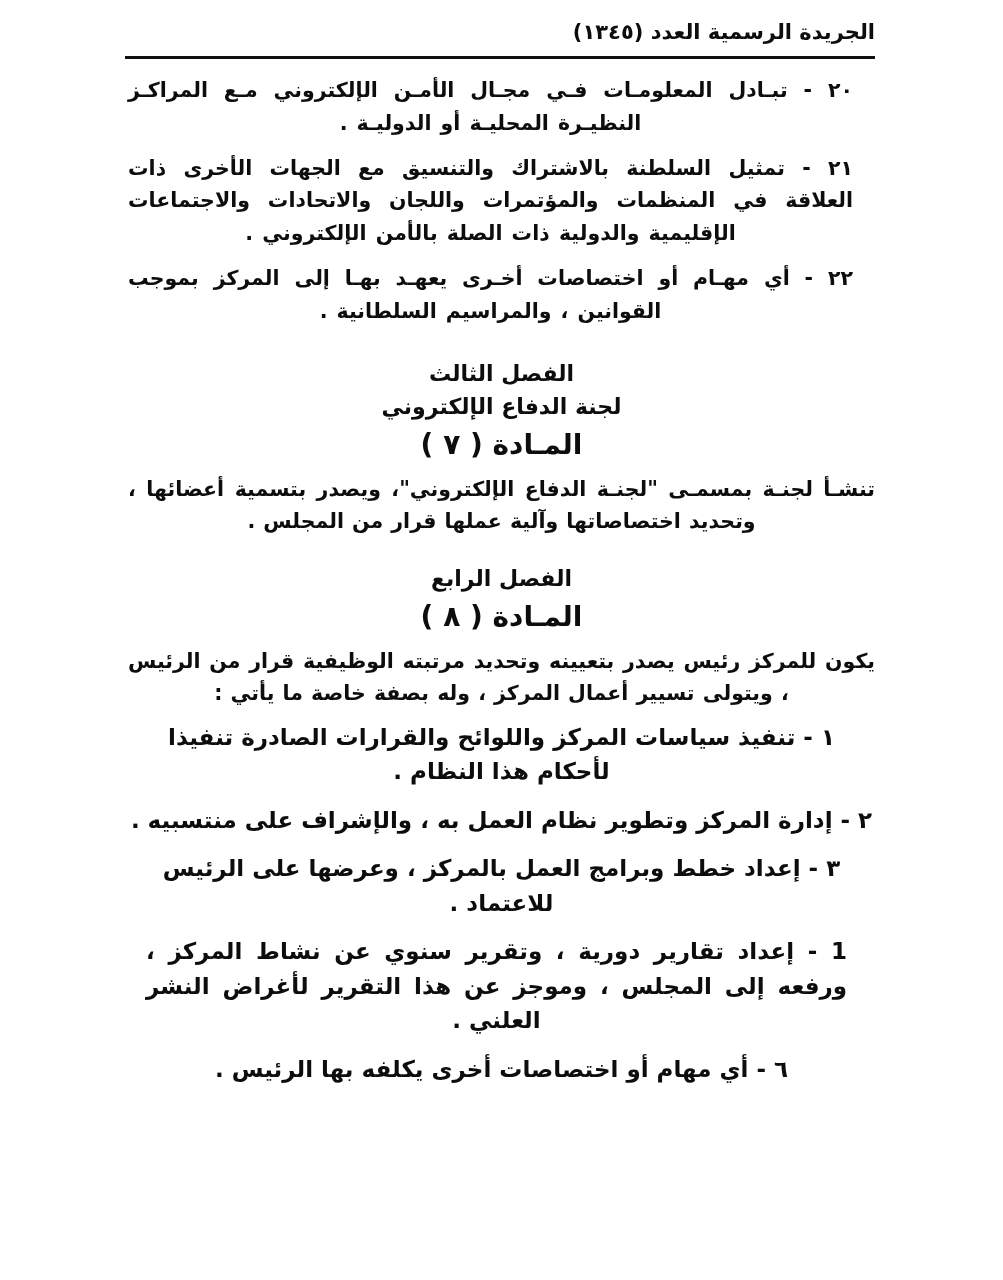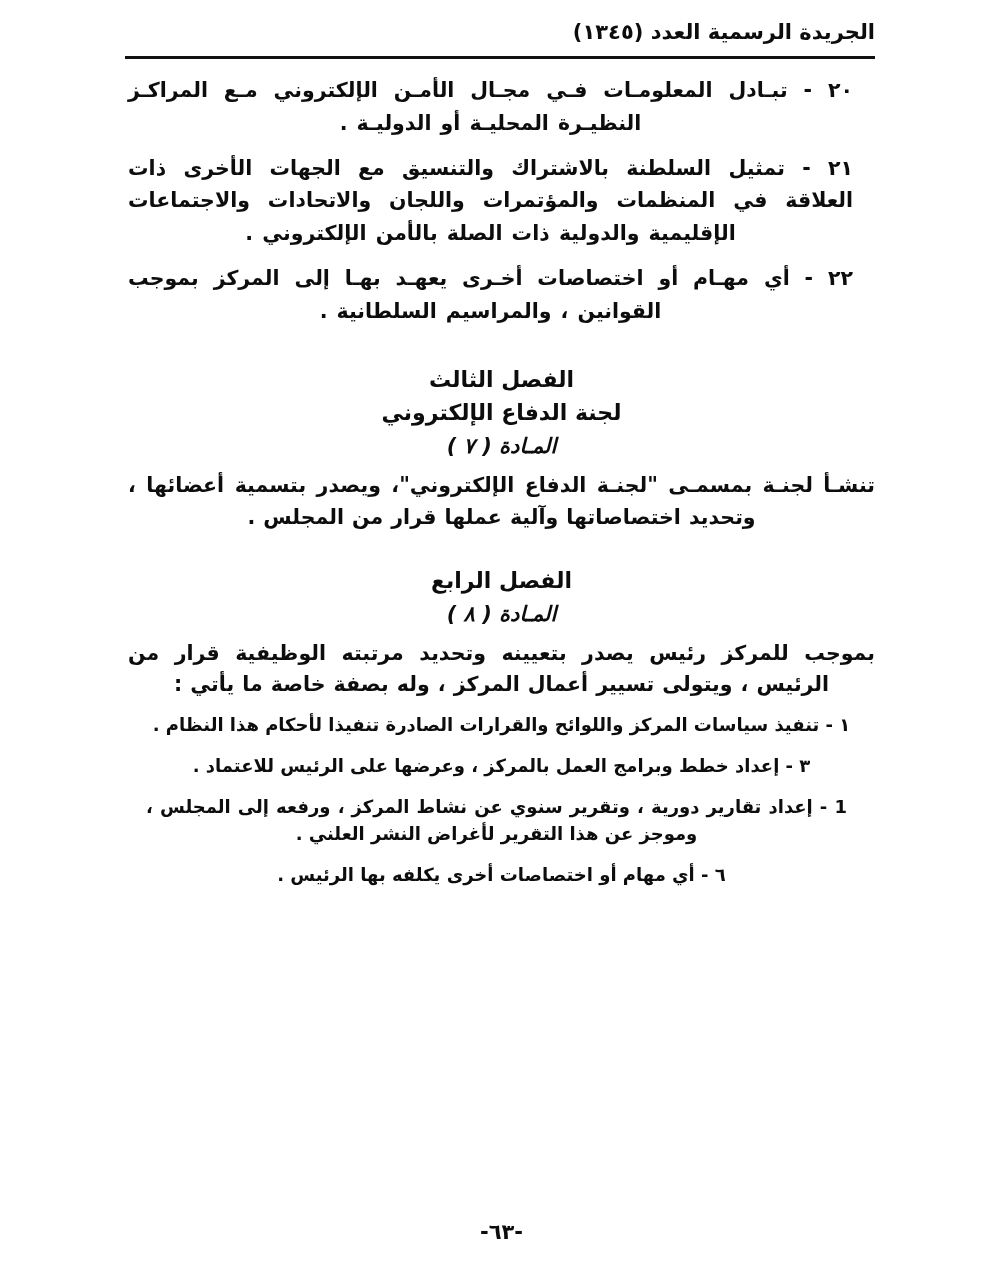--- a/index.html
+++ b/index.html
@@ -66,21 +66,21 @@
     font-weight: bold;
     line-height: 1.6;
     margin: 0 0 12px 0;
     padding-right: 22px;
     letter-spacing: -0.1px;
     word-spacing: 2px;
   }
 
   
   .subclause {
-    font-size: 18px;
+    font-size: 23px;
     font-weight: bold;
     line-height: 1.5;
     margin: 0 0 14px 0;
     text-align: center;
     letter-spacing: -0.2px;
   }
   .subclause.two-line {
     text-align: justify;
     text-align-last: center;
     padding: 0 28px 0 18px;
@@ -88,23 +88,23 @@
 
   
   .heading {
     font-size: 22px;
     font-weight: bold;
     text-align: center;
     line-height: 1.45;
     margin: 0;
     letter-spacing: -0.2px;
   }
-  .heading.chapter { margin-top: 14px; }
+  .heading.chapter { margin-top: 8px; }
   .heading.subject { margin-top: 2px; }
-  .heading.article { margin-top: 2px; font-size: 21px; font-style: italic; }
+  .heading.article { margin-top: 2px; font-size: 28px; }
 
   
   .para {
     font-size: 20.5px;
     font-weight: bold;
     line-height: 1.55;
     text-align: justify;
     text-align-last: center;
     margin: 8px 0 0 0;
     letter-spacing: -0.2px;
@@ -150,31 +150,31 @@
     <div class="heading subject">لجنة الدفاع الإلكتروني</div>
     <div class="heading article">المـادة ( ٧ )</div>
 
     <div class="para">تنشـأ لجنـة بمسمـى "لجنـة الدفاع الإلكتروني"، ويصدر بتسمية أعضائها ، وتحديد اختصاصاتها وآلية عملها قرار من المجلس .</div>
 
     <div class="spacer-md"></div>
 
     <div class="heading chapter">الفصل الرابع</div>
     <div class="heading article">المـادة ( ٨ )</div>
 
-    <div class="para">بموجب للمركز رئيس يصدر بتعيينه وتحديد مرتبته الوظيفية قرار من الرئيس ، ويتولى تسيير أعمال المركز ، وله بصفة خاصة ما يأتي :</div>
+    <div class="para">يكون للمركز رئيس يصدر بتعيينه وتحديد مرتبته الوظيفية قرار من الرئيس ، ويتولى تسيير أعمال المركز ، وله بصفة خاصة ما يأتي :</div>
 
     <div class="spacer-sm"></div>
 
     <div class="subclause">١ - تنفيذ سياسات المركز واللوائح والقرارات الصادرة تنفيذا لأحكام هذا النظام .</div>
 
+    <div class="subclause">٢ - إدارة المركز وتطوير نظام العمل به ، والإشراف على منتسبيه .</div>
 
     <div class="subclause">٣ - إعداد خطط وبرامج العمل بالمركز ، وعرضها على الرئيس للاعتماد .</div>
 
     <div class="subclause two-line">1 - إعداد تقارير دورية ، وتقرير سنوي عن نشاط المركز ، ورفعه إلى المجلس ، وموجز عن هذا التقرير لأغراض النشر العلني .</div>
 
 
     <div class="subclause">٦ - أي مهام أو اختصاصات أخرى يكلفه بها الرئيس .</div>
 
   </div>
 
-  <div class="page-number">-٦٣-</div>
 
 </div>
 
 </body></html>

